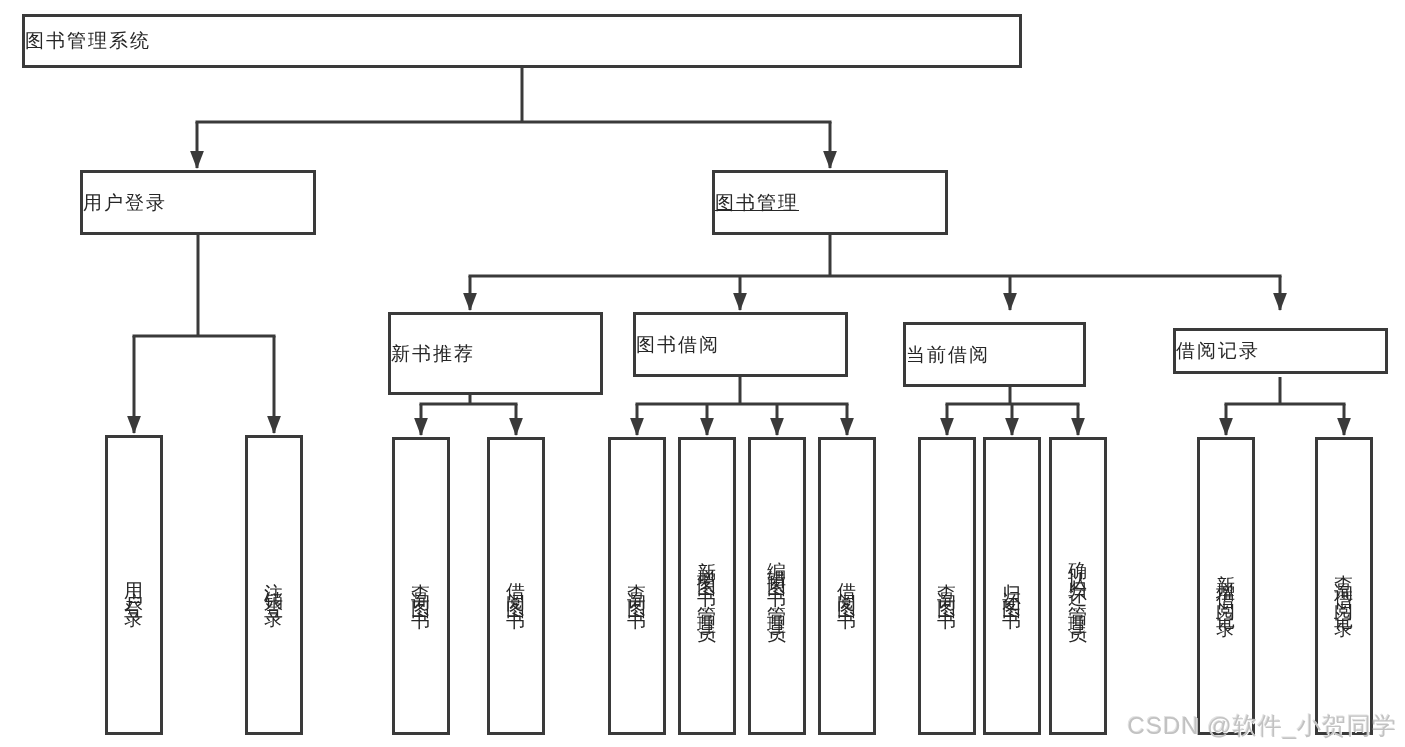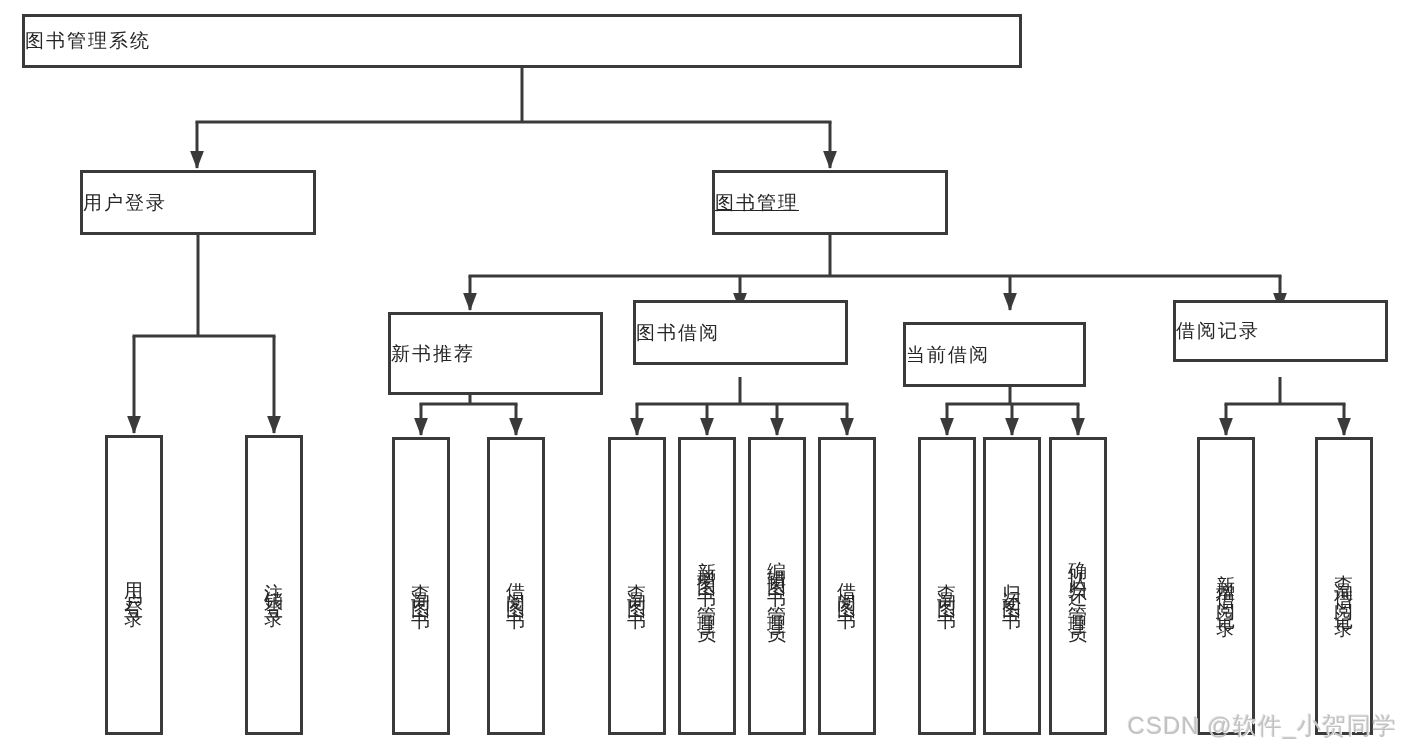--- a/index.html
+++ b/index.html
@@ -107,27 +107,27 @@
   <div class="box" style="left:80px;top:170px;width:236px;height:65px;">
     <span>用户登录</span>
   </div>
   <div class="box" style="left:712px;top:170px;width:236px;height:65px;text-decoration:underline;">
     <span>图书管理</span>
   </div>
 
   <div class="box" style="left:363px;top:312px;width:215px;height:83px;margin-left:25px;">
     <span>新书推荐</span>
   </div>
-  <div class="box" style="left:633px;top:300px;width:215px;height:65px;">
+  <div class="box" style="left:633px;top:312px;width:215px;height:65px;">
     <span>图书借阅</span>
   </div>
   <div class="box" style="left:903px;top:322px;width:183px;height:65px;">
     <span>当前借阅</span>
   </div>
-  <div class="box" style="left:1173px;top:300px;width:215px;height:62px;">
+  <div class="box" style="left:1173px;top:328px;width:215px;height:46px;">
     <span>借阅记录</span>
   </div>
 
   <div class="leaf" style="left:105px;top:435px;height:300px;">
     <span class="vtext">用户登录</span>
   </div>
   <div class="leaf" style="left:245px;top:435px;height:300px;">
     <span class="vtext">注销登录</span>
   </div>
 

